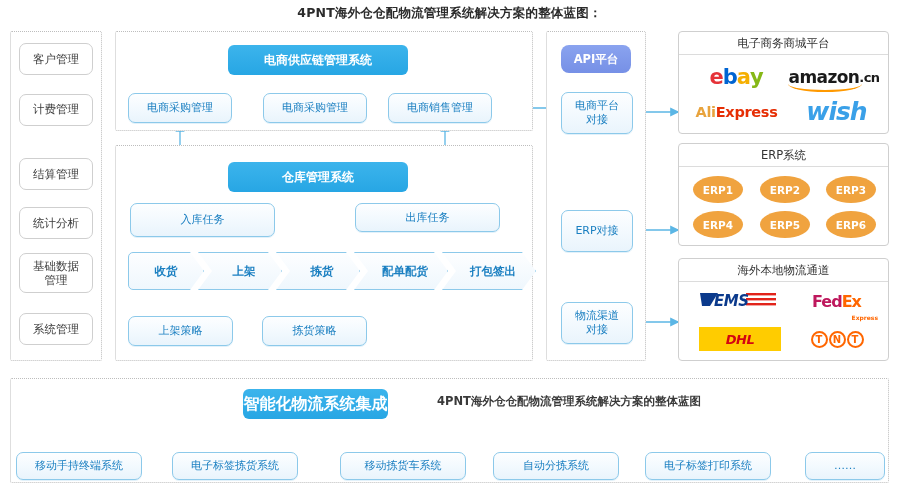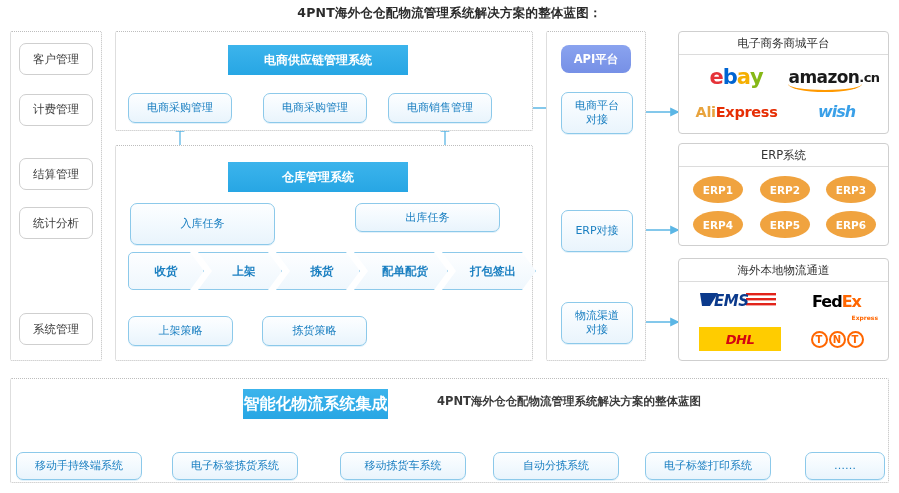--- a/index.html
+++ b/index.html
@@ -51,21 +51,21 @@
     background: #ffffff;
     color: #3b3b3b;
     font-size: 11.5px;
     display: flex; align-items: center; justify-content: center;
     text-align: center; line-height: 1.25;
   }
 
   
   .blue-solid {
     position: absolute;
-    border-radius: 0;
+    border-radius: 6px;
     background: linear-gradient(180deg,#3cb4ec 0%,#27a6e4 100%);
     color: #ffffff;
     font-size: 12px; font-weight: 600;
     display: flex; align-items: center; justify-content: center;
     text-align: center;
   }
   .purple-solid {
     position: absolute;
     border-radius: 8px;
     background: linear-gradient(180deg,#8aa3ef 0%,#7690e6 100%);
@@ -112,30 +112,30 @@
   .ebay .e { color: #e53238; } .ebay .b { color: #0064d2; }
   .ebay .a { color: #f5af02; } .ebay .y { color: #86b817; }
   .amz { color: #1a1a1a; font-size: 17px; font-weight: 700; letter-spacing: -.6px; position: relative; }
   .amz .cn { font-size: 13px; font-weight: 600; }
   .amz .smile {
     position: absolute; left: 4px; bottom: -3px; width: 74px; height: 8px;
     border-bottom: 2.5px solid #f90; border-radius: 0 0 50% 50%/0 0 100% 100%;
   }
   .alix { font-size: 14.5px; font-weight: 700; letter-spacing: -.3px; }
   .alix .o { color: #e8a33d; } .alix .r { color: #e62e04; }
-  .wish { color: #3aa0e8; font-size: 16px; font-weight: 700; font-style: italic; font-family: "DejaVu Sans", sans-serif; letter-spacing: -1px; }
+  .wish { color: #3aa0e8; font-size: 25px; font-weight: 700; font-style: italic; font-family: "DejaVu Sans", sans-serif; letter-spacing: -1px; }
   .erp-oval {
     position: absolute; border-radius: 50%;
     background: #f0a33f; color: #fff;
     font-size: 10.5px; font-weight: 600;
     display: flex; align-items: center; justify-content: center;
   }
   .ems { color: #0b3a8c; font-size: 16px; font-weight: 800; font-style: italic; letter-spacing: -.5px; }
   .fedex { font-size: 16px; font-weight: 800; letter-spacing: -1px; position: relative; }
-  .fedex .fed { color: #000000; } .fedex .ex { color: #ff6600; }
+  .fedex .fed { color: #be185d; } .fedex .ex { color: #ff6600; }
   .fedex .sub { position: absolute; right: 1px; bottom: -7px; font-size: 6px; color: #ff6600; font-weight: 700; letter-spacing: 0; }
   .dhl {
     background: #ffcc00; color: #d40511;
     font-size: 14px; font-weight: 800; font-style: italic; letter-spacing: -.5px;
     display: flex; align-items: center; justify-content: center;
   }
   .tnt { display: flex; gap: 1px; }
   .tnt span {
     width: 17px; height: 17px; border-radius: 50%;
     border: 2px solid #ff6600; color: #ff6600;
@@ -204,31 +204,33 @@
         <circle cx="596" cy="288" r="2.6"></circle>
       <circle cx="596" cy="298" r="2.6"></circle>
     </g>
   </svg>
 
   <div class="dotted-box" style="left:10px; top:31px; width:92px; height:330px;"></div>
   <div class="gbox" style="left:19px; top:43px; width:74px; height:32px;">客户管理</div>
   <div class="gbox" style="left:19px; top:94px; width:74px; height:32px;font-family:Liberation Mono, monospace;">计费管理</div>
   <div class="gbox" style="left:19px; top:158px; width:74px; height:32px;">结算管理</div>
   <div class="gbox" style="left:19px; top:207px; width:74px; height:32px;">统计分析</div>
+  <div class="gbox" style="left:19px; top:253px; width:74px; height:40px; white-space:pre-line;">基础数据
+管理</div>
   <div class="gbox" style="left:19px; top:313px; width:74px; height:32px;">系统管理</div>
 
   <div class="dotted-box" style="left:115px; top:31px; width:418px; height:100px;"></div>
   <div class="blue-solid" style="left:228px; top:45px; width:180px; height:30px;">电商供应链管理系统</div>
   <div class="lbox" style="left:128px; top:93px; width:104px; height:30px;">电商采购管理</div>
   <div class="lbox" style="left:263px; top:93px; width:104px; height:30px;">电商采购管理</div>
   <div class="lbox" style="left:388px; top:93px; width:104px; height:30px;">电商销售管理</div>
 
   <div class="dotted-box" style="left:115px; top:145px; width:418px; height:216px;"></div>
   <div class="blue-solid" style="left:228px; top:162px; width:180px; height:30px;">仓库管理系统</div>
-  <div class="lbox" style="left:130px; top:203px; width:145px; height:42px;">入库任务</div>
+  <div class="lbox" style="left:130px; top:203px; width:145px; height:34px;">入库任务</div>
   <div class="lbox" style="left:355px; top:203px; width:145px; height:29px;">出库任务</div>
 
   <div class="chev first" style="left:128px; top:252px; width:76px;">收货</div>
   <div class="chev" style="left:198px; top:252px; width:84px;">上架</div>
   <div class="chev" style="left:276px; top:252px; width:84px;">拣货</div>
   <div class="chev" style="left:354px; top:252px; width:94px;">配单配货</div>
   <div class="chev" style="left:442px; top:252px; width:94px;">打包签出</div>
 
   <div class="lbox" style="left:128px; top:316px; width:105px; height:30px;">上架策略</div>
   <div class="lbox" style="left:262px; top:316px; width:105px; height:30px;">拣货策略</div>

